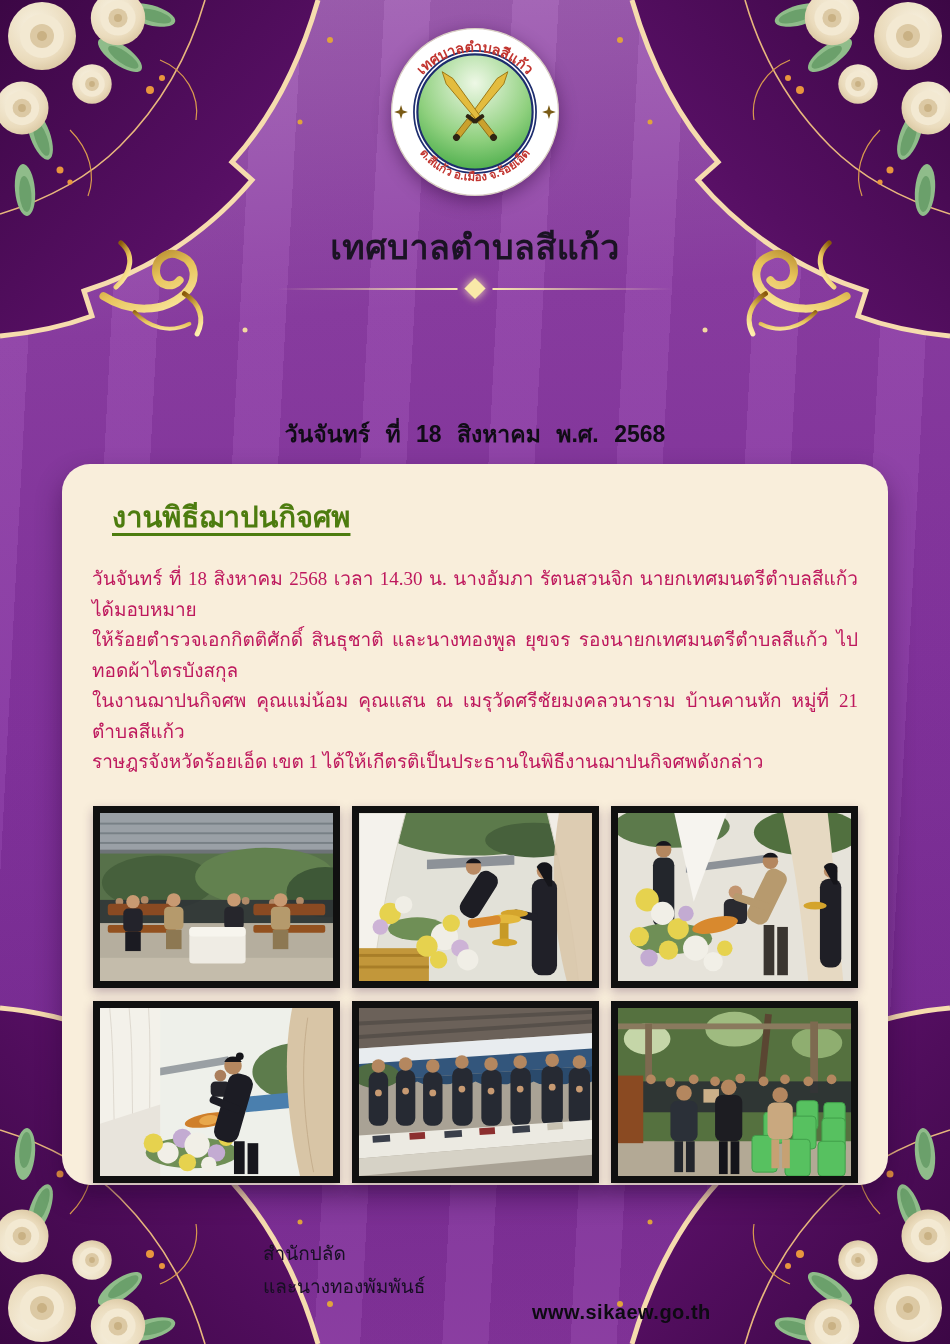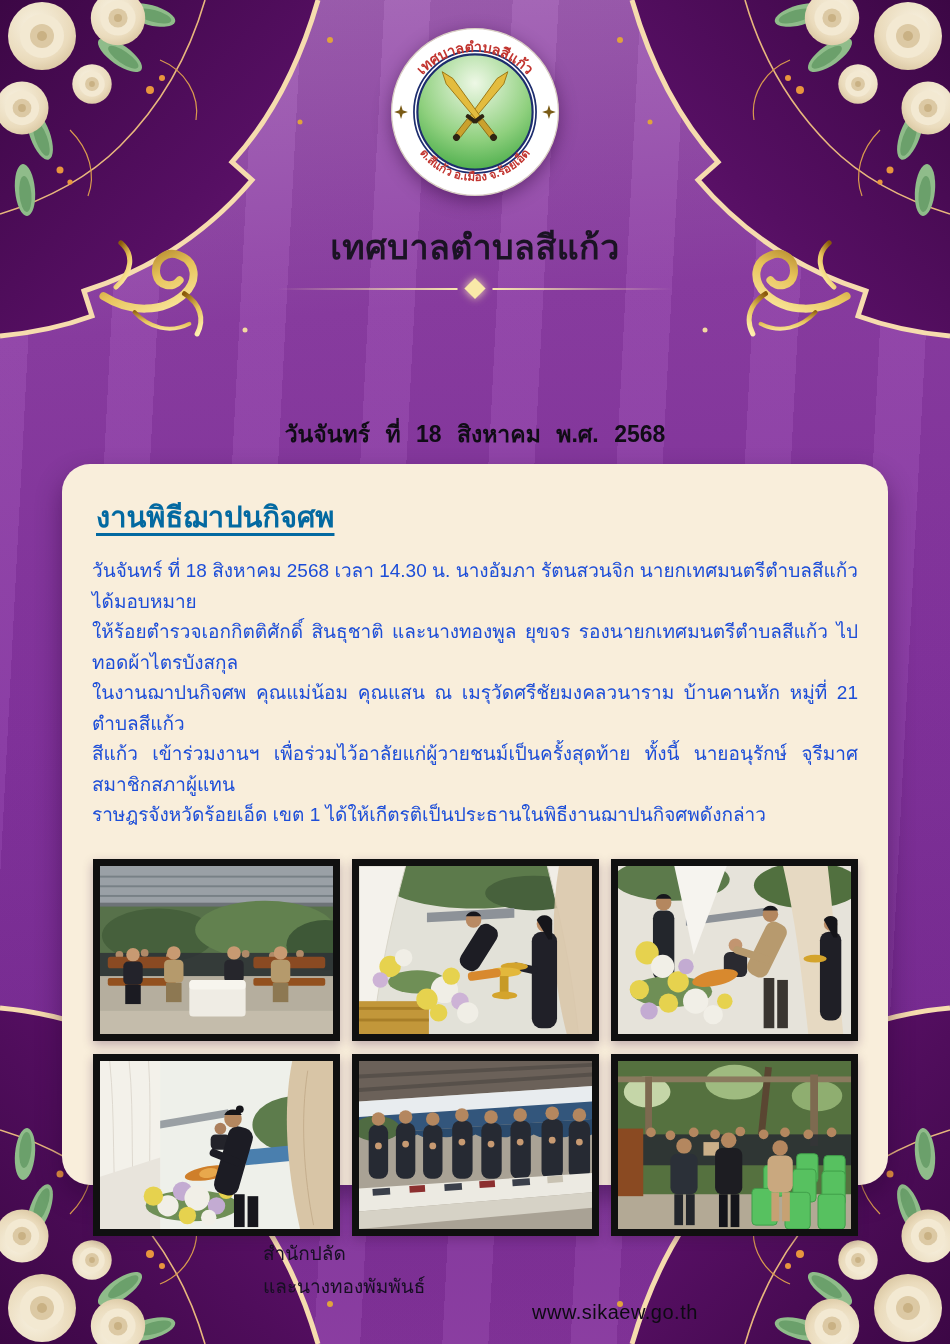--- a/index.html
+++ b/index.html
@@ -32,37 +32,37 @@
     font-size:61px; font-weight:800; color:#0e0a13; letter-spacing:1px;
     text-shadow:0 3px 5px rgba(25,5,35,.55), 2px 2px 0 rgba(0,0,0,.35);
     font-family:"Liberation Serif","DejaVu Serif",serif; font-style:italic; }
 
   .issue-date { position:absolute; top:416px; left:0; width:100%; text-align:center;
     font-size:23px; font-weight:700; color:#100c16; word-spacing:9px; }
 
   .article-card { position:absolute; left:62px; top:464px; width:826px; height:721px;
     background:#f9eedb; border-radius:28px; box-shadow:0 12px 26px rgba(40,5,50,.45);
     box-sizing:border-box; padding:30px 30px 0 30px; }
-  .article-heading { display:inline-block; margin-left:4px;
-    font-size:29px; font-weight:800; color:#0369a1;
+  .article-heading { display:inline-block; margin-left:20px;
+    font-size:29px; font-weight:800; color:#4d7c0f;
     text-decoration:underline; text-decoration-thickness:3px; text-underline-offset:6px; }
-  .article-body { margin-top:16px; color:#1d4ed8; font-size:19px; line-height:30.5px; }
+  .article-body { margin-top:24px; color:#be185d; font-size:19px; line-height:30.5px;font-family:Liberation Serif, serif; }
   .body-line { text-align:justify; text-align-last:justify; white-space:normal; }
   .body-line:last-child { text-align-last:left; }
 
   .photo-grid { margin-top:28px; display:grid; grid-template-columns:repeat(3,247px);
     gap:13px 12px; justify-content:center; }
   .photo { width:247px; height:182px; box-sizing:border-box; border:7px solid #101010;
     background:#cfcabd; box-shadow:0 4px 10px rgba(60,20,70,.30); }
   .photo svg { display:block; width:100%; height:100%; }
 
   .footer { position:absolute; left:263px; top:1237px; color:#160f22;
     font-size:19px; font-weight:400; line-height:33px; }
   .footer-website { position:absolute; left:532px; top:1301px; color:#0d0a12;
-    font-size:20px; font-weight:400; letter-spacing:.5px; }
+    font-size:20px; font-weight:700; letter-spacing:.5px; }
 </style>
 </head>
 <body>
 
 <div class="poster">
 
   <svg class="decor-layer" viewBox="0 0 950 1344">
     <defs>
       <linearGradient id="darkPurple" x1="0" y1="0" x2="1" y2="1">
         <stop offset="0" stop-color="#3c0745"></stop>
@@ -168,21 +168,20 @@
 
   <div class="issue-date">วันจันทร์ ที่ 18 สิงหาคม พ.ศ. 2568</div>
 
   <div class="article-card">
     <span class="article-heading">งานพิธีฌาปนกิจศพ</span>
 
     <div class="article-body">
       <div class="body-line">วันจันทร์ ที่ 18 สิงหาคม 2568 เวลา 14.30 น. นางอัมภา รัตนสวนจิก นายกเทศมนตรีตำบลสีแก้ว ได้มอบหมาย</div>
       <div class="body-line">ให้ร้อยตำรวจเอกกิตติศักดิ์ สินธุชาติ และนางทองพูล ยุขจร รองนายกเทศมนตรีตำบลสีแก้ว ไปทอดผ้าไตรบังสกุล</div>
       <div class="body-line">ในงานฌาปนกิจศพ คุณแม่น้อม คุณแสน ณ เมรุวัดศรีชัยมงคลวนาราม บ้านคานหัก หมู่ที่ 21 ตำบลสีแก้ว</div>
-      <div class="body-line">สีแก้ว เข้าร่วมงานฯ เพื่อร่วมไว้อาลัยแก่ผู้วายชนม์เป็นครั้งสุดท้าย ทั้งนี้ นายอนุรักษ์ จุรีมาศ สมาชิกสภาผู้แทน</div>
       <div class="body-line">ราษฎรจังหวัดร้อยเอ็ด เขต 1 ได้ให้เกีตรติเป็นประธานในพิธีงานฌาปนกิจศพดังกล่าว</div>
     </div>
 
     <div class="photo-grid">
 
       <div class="photo" aria-label="Officials seated on wooden benches under a pavilion with a white covered table">
         <svg viewBox="0 0 240 174" preserveAspectRatio="none">
           <rect width="240" height="174" fill="#57714a"></rect>
           <rect width="240" height="40" fill="#9aa0a6"></rect>
           <rect y="10" width="240" height="2" fill="#788086"></rect>

